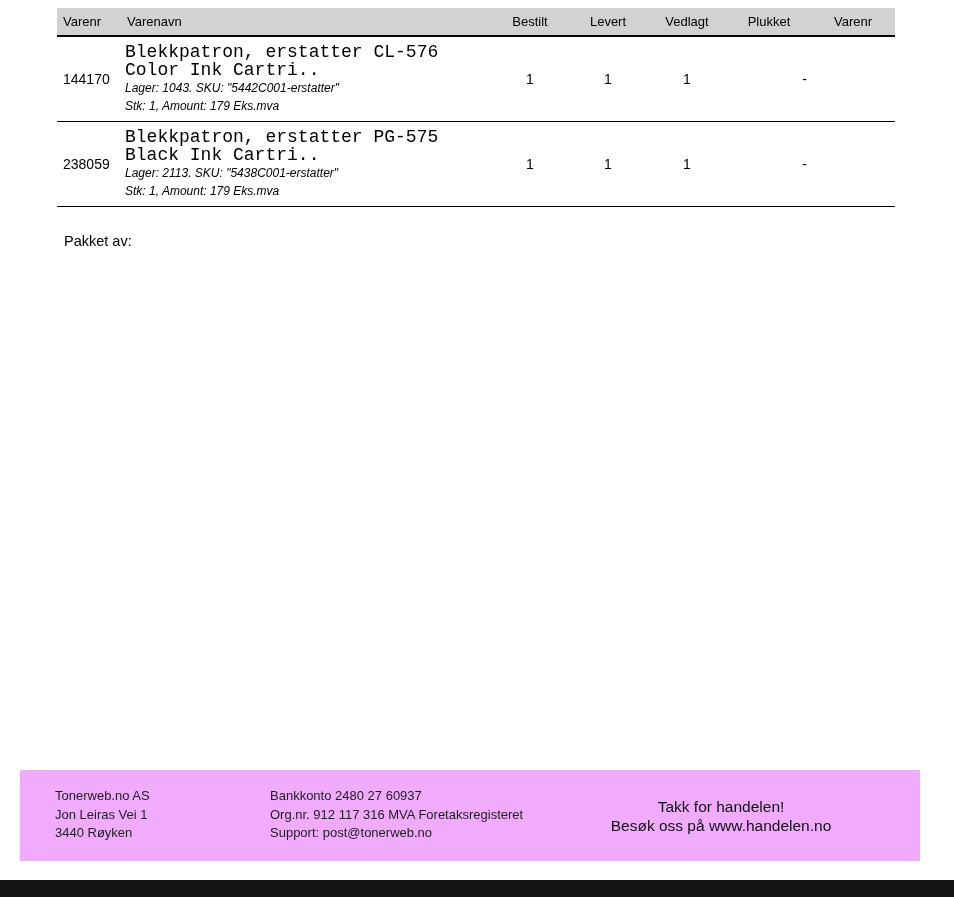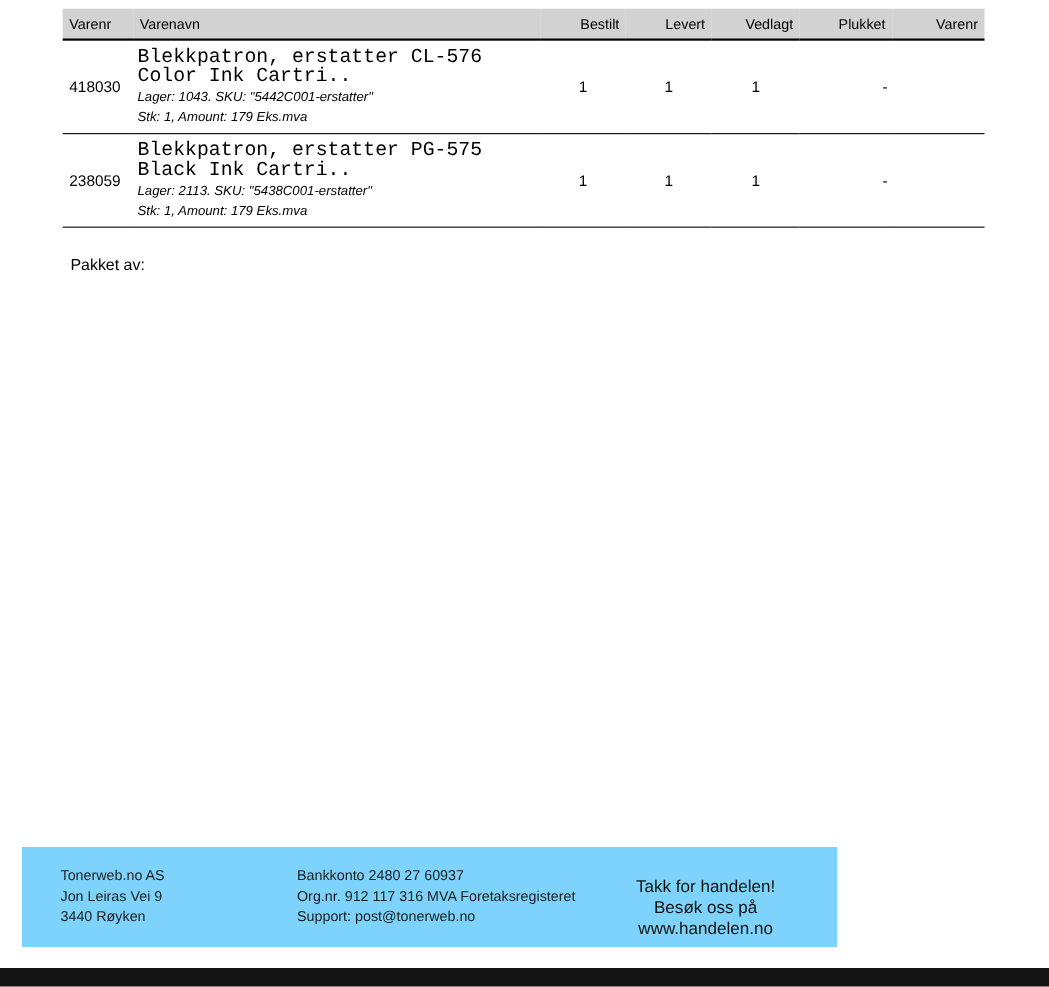--- a/index.html
+++ b/index.html
@@ -22,21 +22,21 @@
   }
   table.items thead th {
     background: #d2d2d2;
     font-size: 13px;
     font-weight: normal;
     padding: 6px 6px;
     border-bottom: 2px solid #000;
     white-space: nowrap;
   }
   th.c-left { text-align: left; }
-  th.c-center { text-align: right; }
+  th.c-center { text-align: center; }
   table.items tbody td {
     border-bottom: 1px solid #000;
     vertical-align: middle;
   }
   td.varenr {
     padding-left: 6px;
     font-size: 14px;
     text-align: left;
   }
   td.name-cell {
@@ -68,23 +68,23 @@
   .pakket {
     font-size: 14.5px;
     margin: 26px 0 0 64px;
   }
 
   
   .footer {
     position: absolute;
     left: 20px;
     top: 770px;
-    width: 741px;
+    width: 900px;
     height: 91px;
-    background: #7dd3fc;
+    background: #f0abfc;
     display: flex;
     padding: 17px 0 0 35px;
   }
   .f-col {
     font-size: 13px;
     line-height: 18.5px;
     color: #1d1d1d;
   }
   .f-company { width: 215px; }
   .f-bank { width: 292px; }
@@ -127,21 +127,21 @@
       <th class="c-left">Varenavn</th>
       <th class="c-center">Bestilt</th>
       <th class="c-center">Levert</th>
       <th class="c-center">Vedlagt</th>
       <th class="c-center">Plukket</th>
       <th class="c-center">Varenr</th>
     </tr>
   </thead>
   <tbody>
     <tr>
-      <td class="varenr">418030</td>
+      <td class="varenr">144170</td>
       <td class="name-cell">
         <div class="item-name">Blekkpatron, erstatter CL-576 Color Ink Cartri..</div>
         <div class="item-detail">Lager: 1043. SKU: "5442C001-erstatter"</div>
         <div class="item-detail">Stk: 1, Amount: 179 Eks.mva</div>
       </td>
       <td class="num">1</td>
       <td class="num">1</td>
       <td class="num">1</td>
       <td class="plukket">-</td>
       <td class="last"></td>
@@ -160,21 +160,21 @@
       <td class="last"></td>
     </tr>
   </tbody>
 </table>
 
 <div class="pakket">Pakket av:</div>
 
 <div class="footer">
   <div class="f-col f-company">
     <div>Tonerweb.no AS</div>
-    <div>Jon Leiras Vei 9</div>
+    <div>Jon Leiras Vei 1</div>
     <div>3440 Røyken</div>
   </div>
   <div class="f-col f-bank">
     <div>Bankkonto 2480 27 60937</div>
     <div>Org.nr. 912 117 316 MVA Foretaksregisteret</div>
     <div>Support: post@tonerweb.no</div>
   </div>
   <div class="f-thanks">
     <div>Takk for handelen!</div>
     <div>Besøk oss på www.handelen.no</div>

